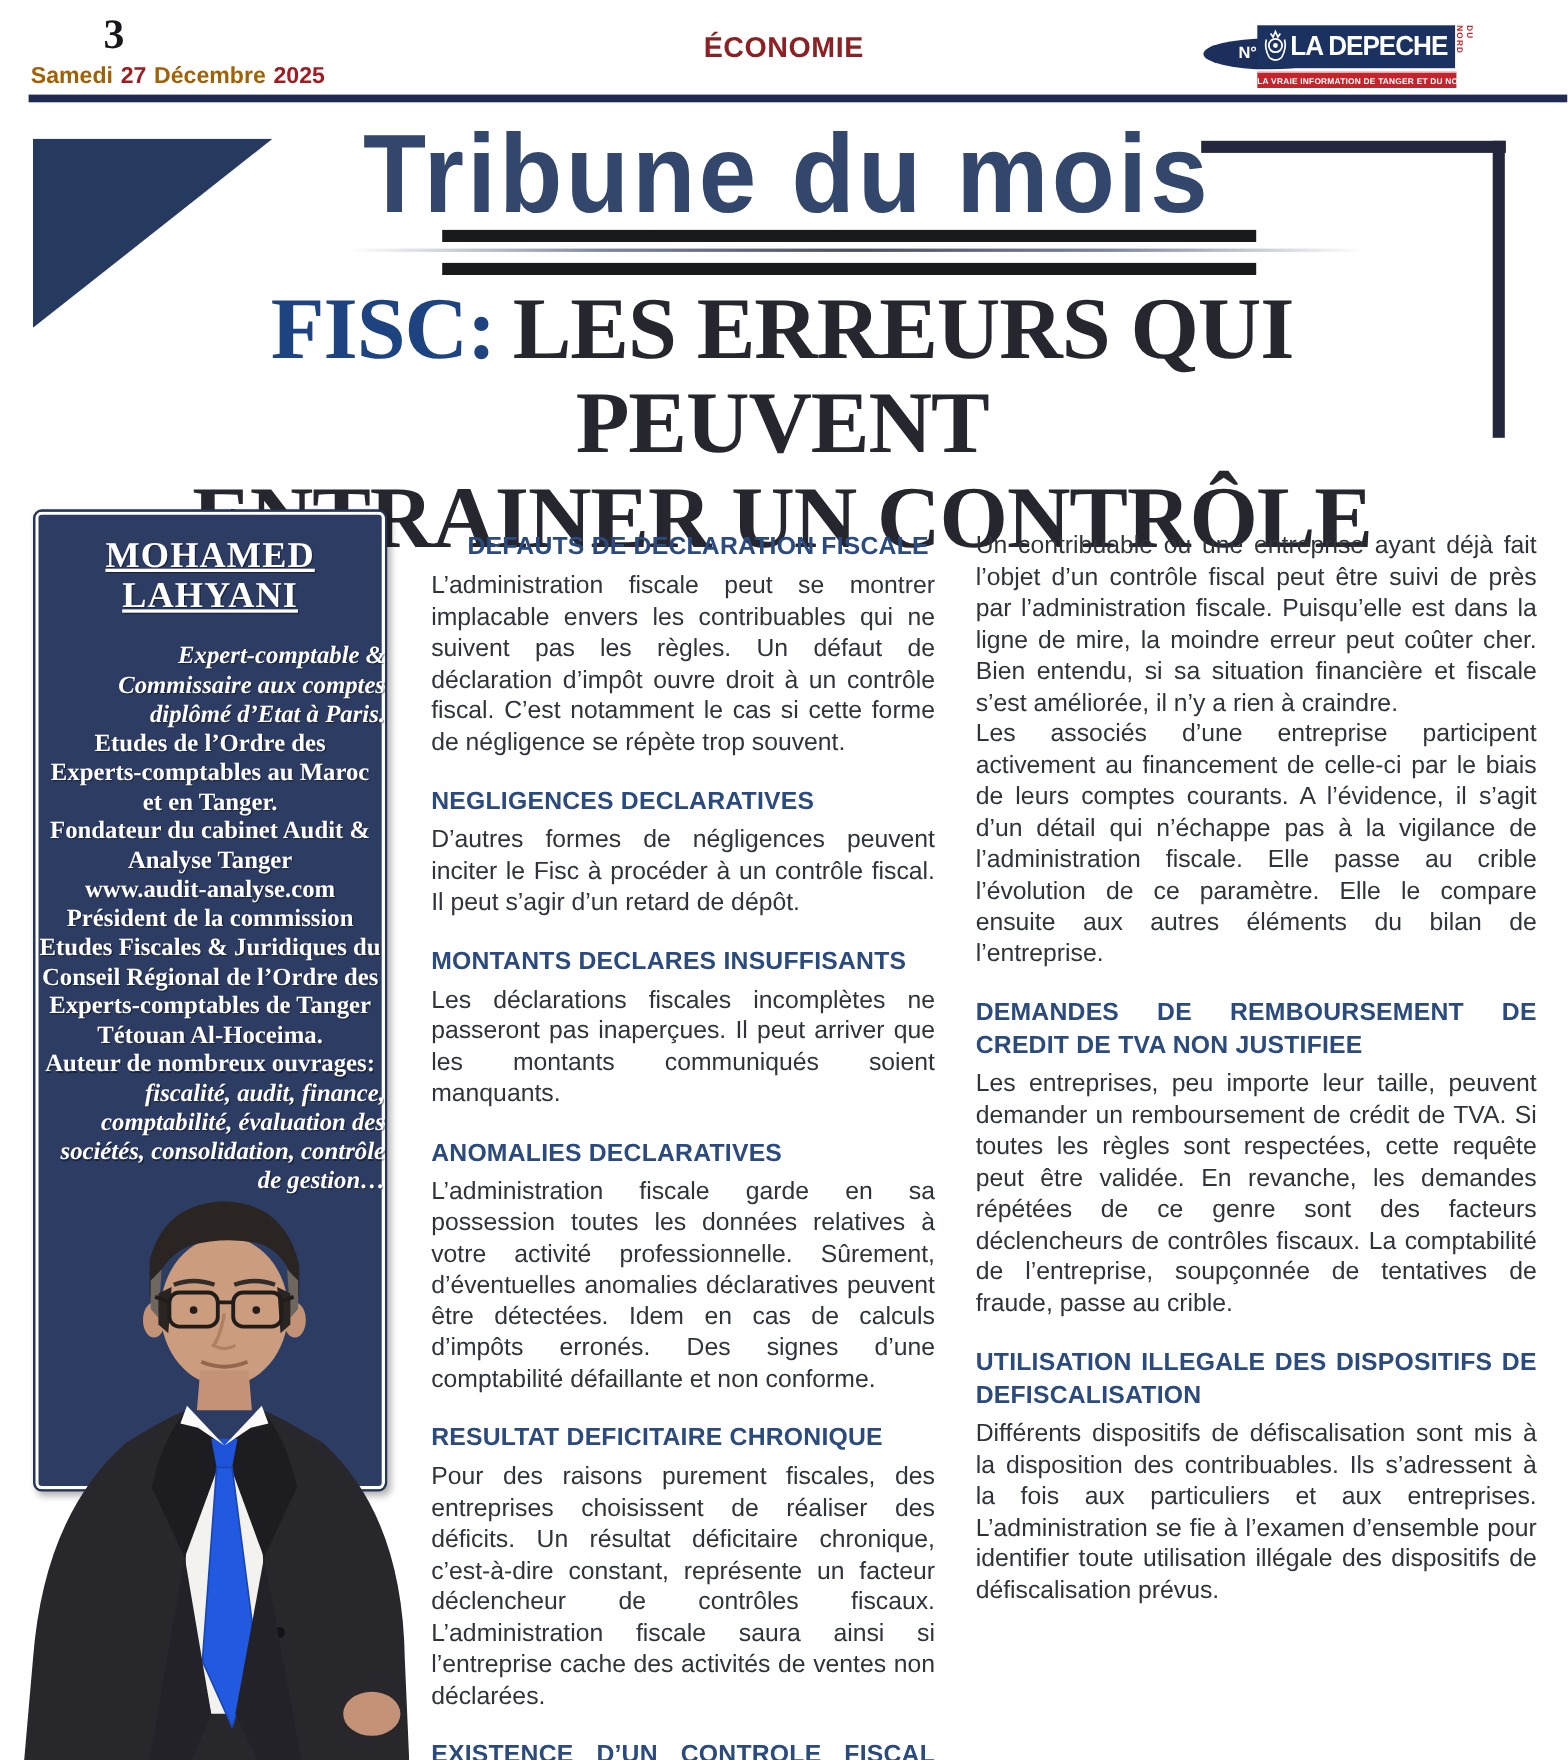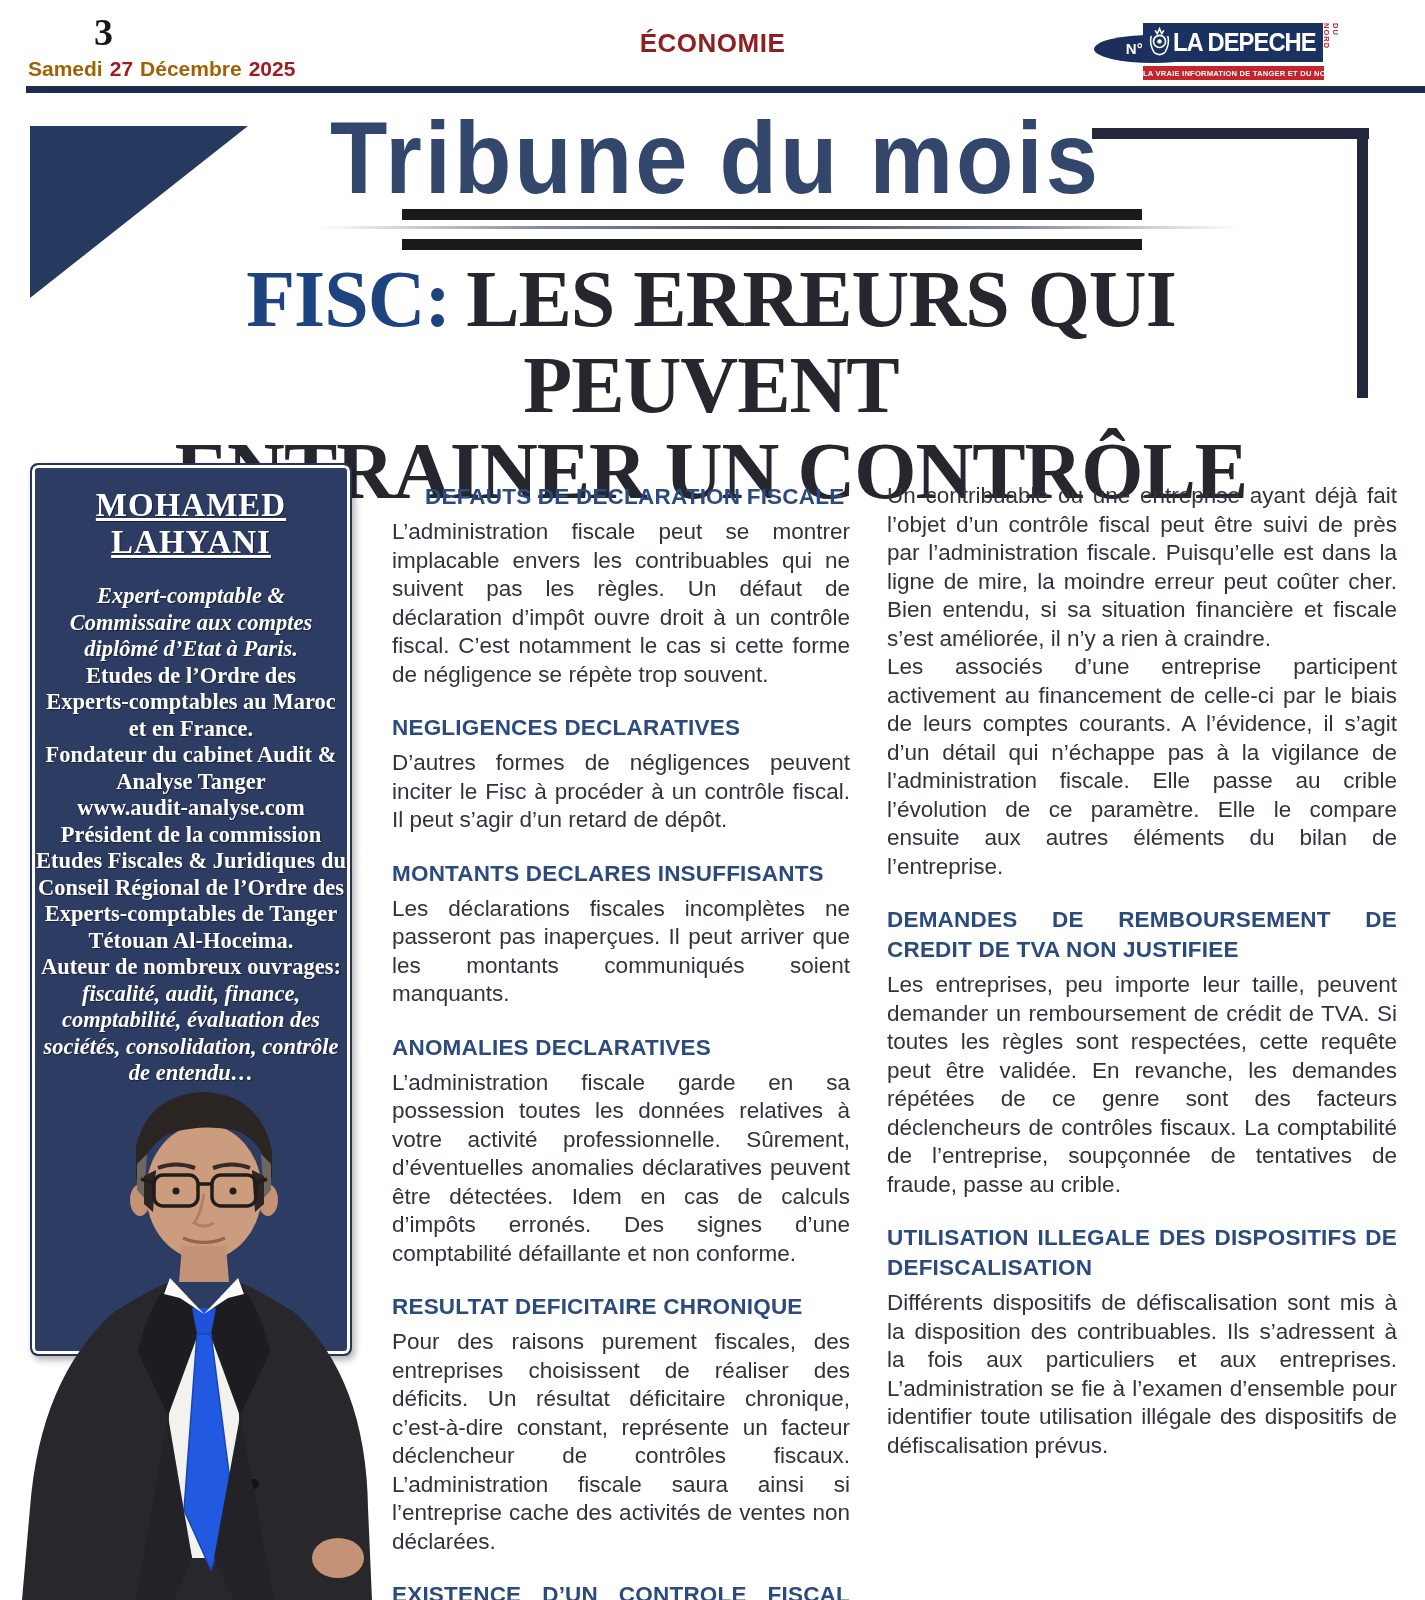--- a/index.html
+++ b/index.html
@@ -49,21 +49,21 @@
 
   
   .side-box{left:30px;top:463px;width:322px;height:893px;background:#2d3c63;border:2px solid #27345a;
             border-radius:8px;box-shadow:inset 0 0 0 3px #ffffff,3px 4px 7px rgba(0,0,0,0.30);
             text-align:center;color:#fff;font-family:"Liberation Serif","DejaVu Serif",serif;
             box-sizing:border-box;padding-top:22px;}
   .side-name{font-size:33px;font-weight:bold;text-decoration:underline;letter-spacing:1px;
              margin-bottom:22px;text-shadow:1px 1px 1px rgba(0,0,0,0.45);}
   .side-bio .line{font-size:22.5px;line-height:26.5px;font-weight:bold;
                   text-shadow:1px 1px 1px rgba(0,0,0,0.45);}
-  .side-bio .it{font-style:italic;}
+  .side-bio .it{font-style:italic;text-align:right;}
   .portrait{left:16px;top:1080px;width:356px;height:520px;}
 
   
   .col{line-height:28.5px;}
   .col-mid{left:392px;top:482px;width:458px;}
   .col-right{left:887px;top:482px;width:510px;}
   .sec-h{color:#2b4a7d;font-weight:bold;font-size:22.5px;line-height:30px;
          margin:24px 0 6px;text-align:justify;letter-spacing:0.2px;}
   .col > .sec-h:first-child{margin-top:0;margin-left:33px;}
   .sec-b{color:#2f333c;font-size:22.5px;line-height:28.5px;text-align:justify;}
@@ -119,34 +119,34 @@
 </div>
 
 <div class="abs side-box">
   <div class="side-name">MOHAMED LAHYANI</div>
   <div class="side-bio">
       <div class="line it">Expert-comptable &amp;</div>
       <div class="line it">Commissaire aux comptes</div>
       <div class="line it">diplômé d’Etat à Paris.</div>
       <div class="line ">Etudes de l’Ordre des</div>
       <div class="line ">Experts-comptables au Maroc</div>
-      <div class="line ">et en France.</div>
+      <div class="line ">et en Tanger.</div>
       <div class="line ">Fondateur du cabinet Audit &amp;</div>
       <div class="line ">Analyse Tanger</div>
       <div class="line ">www.audit-analyse.com</div>
       <div class="line ">Président de la commission</div>
       <div class="line ">Etudes Fiscales &amp; Juridiques du</div>
       <div class="line ">Conseil Régional de l’Ordre des</div>
       <div class="line ">Experts-comptables de Tanger</div>
       <div class="line ">Tétouan Al-Hoceima.</div>
       <div class="line ">Auteur de nombreux ouvrages:</div>
       <div class="line it">fiscalité, audit, finance,</div>
       <div class="line it">comptabilité, évaluation des</div>
       <div class="line it">sociétés, consolidation, contrôle</div>
-      <div class="line it">de entendu…</div>
+      <div class="line it">de gestion…</div>
     </div>
 </div>
 
 <svg class="abs portrait" viewBox="0 0 356 520">
 
   <g>
     <ellipse cx="124" cy="120" rx="10" ry="16" fill="#c49276"></ellipse>
     <ellipse cx="252" cy="120" rx="10" ry="16" fill="#c49276"></ellipse>
     <ellipse cx="188" cy="112" rx="58" ry="68" fill="#cb9c7e"></ellipse>
     <path d="M120 66 Q133 14 188 12 Q243 14 256 70 L256 100 Q246 58 218 50 Q188 44 158 52 Q130 62 120 100 Z" fill="#2a2523"></path>

